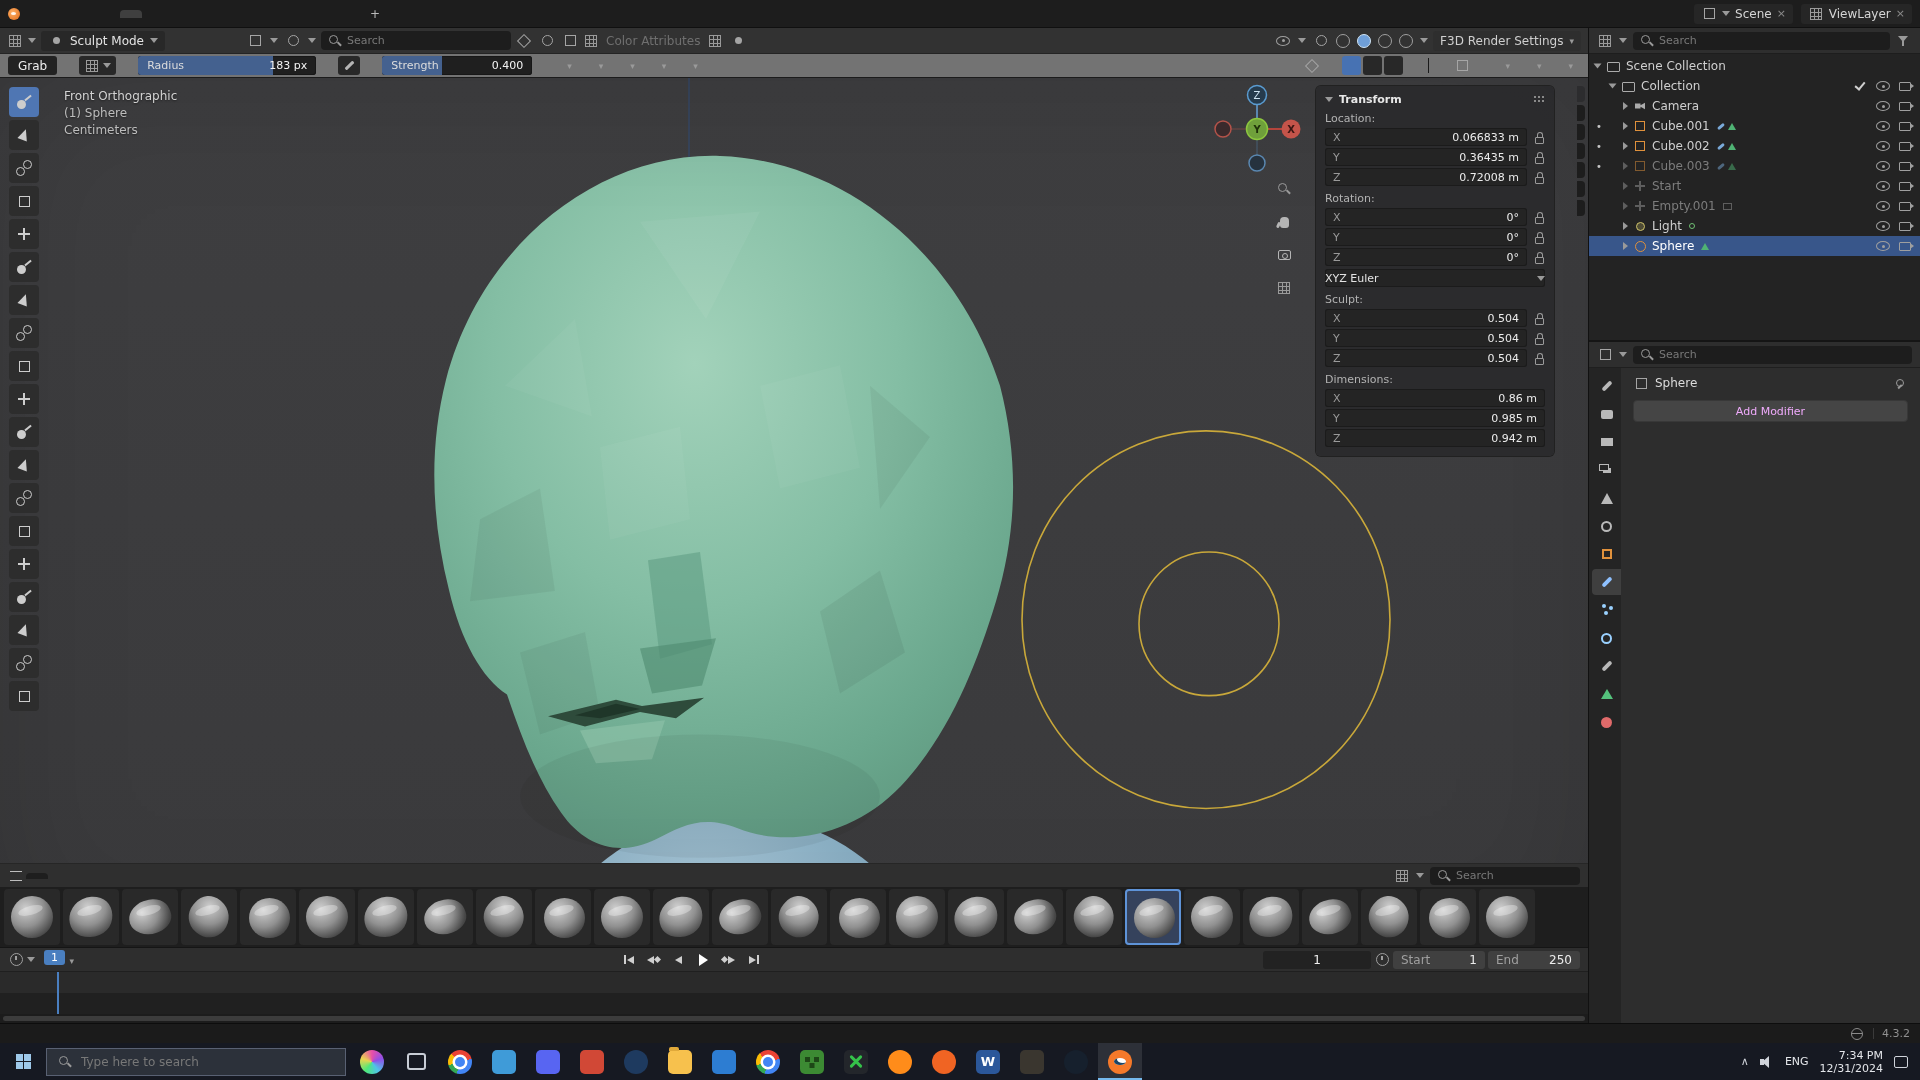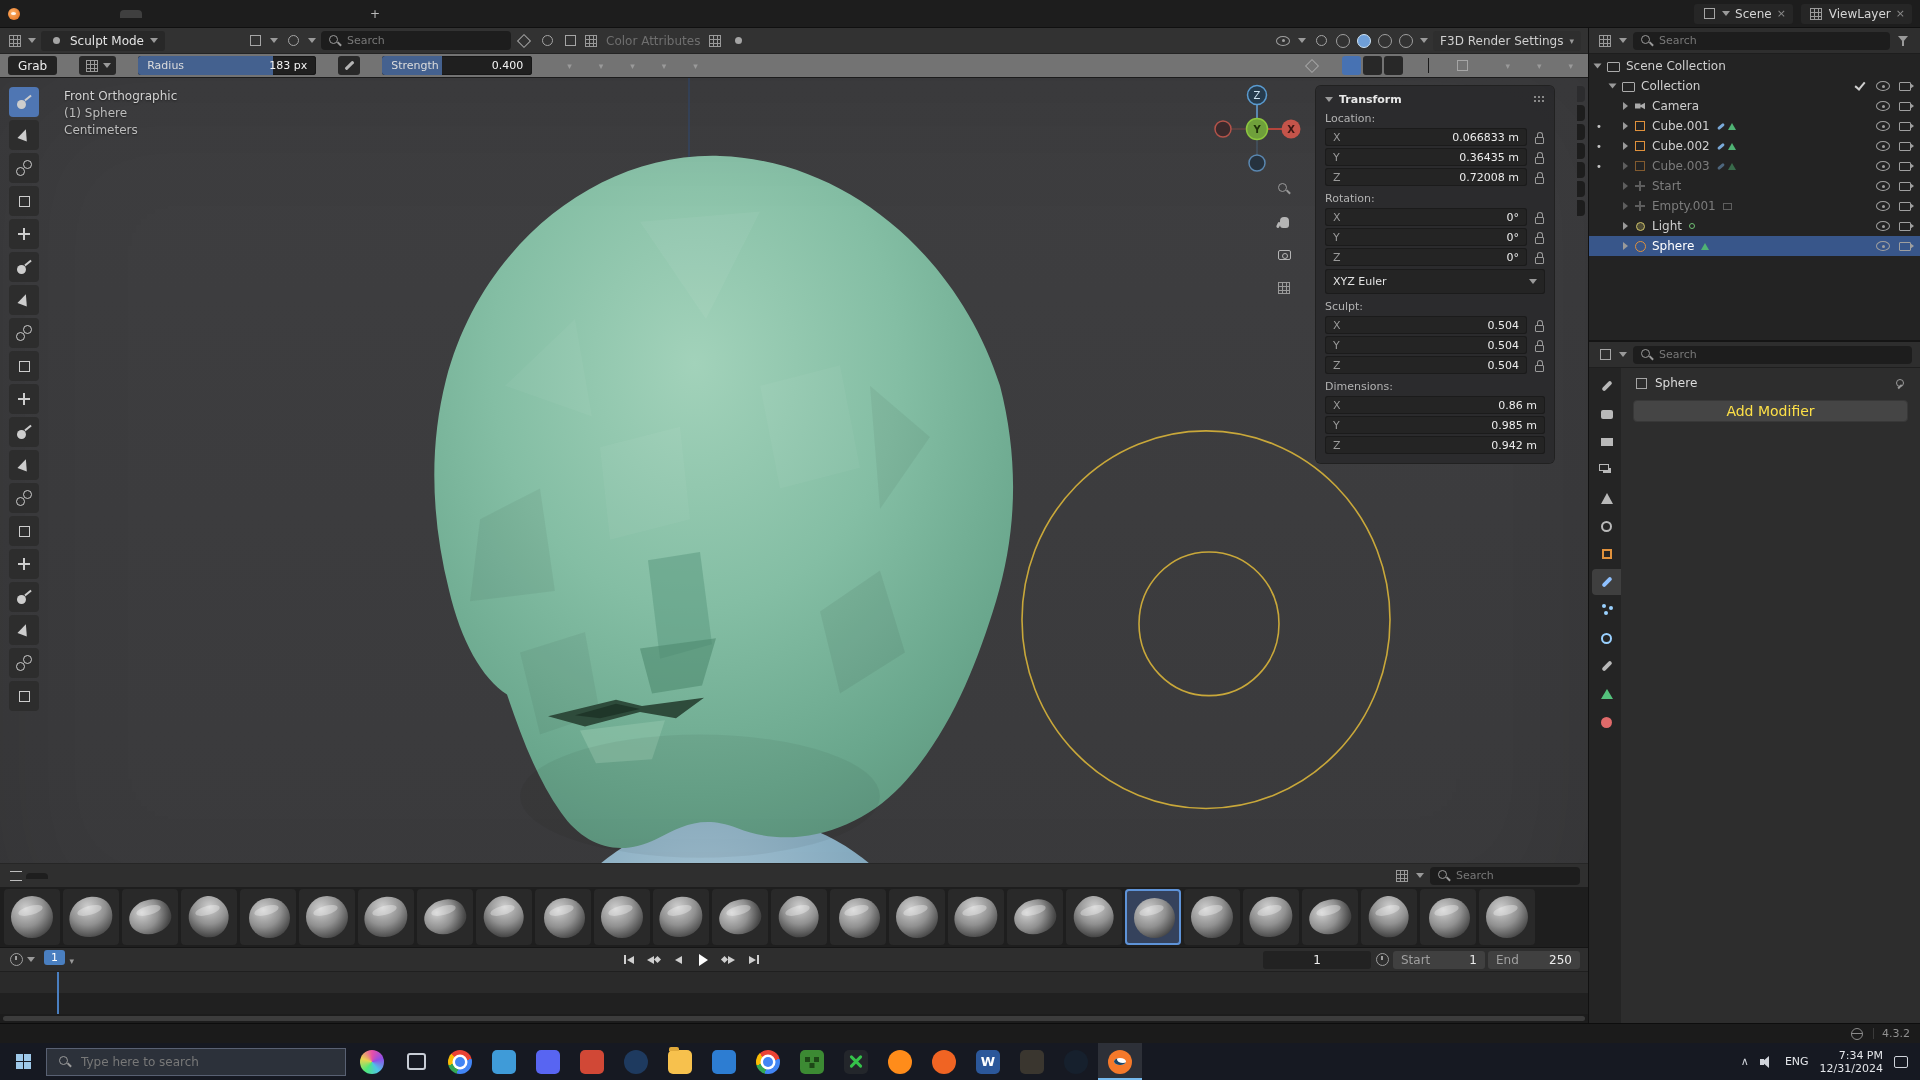--- a/index.html
+++ b/index.html
@@ -129,21 +129,21 @@
 .np-title{color:#e8e8e8;font-weight:bold}
 .np-grip{width:12px;height:9px;background-image:radial-gradient(#8a8a8a 1px,transparent 1.2px);background-size:4px 4px;margin-left:auto}
 .np-label{color:#b2b2b2;margin:6px 0 3px}
 .np-row{display:flex;align-items:center;gap:6px;margin-bottom:2px}
 .np-field{flex:1;height:18px;background:#242424;border-radius:3px;display:flex;align-items:center;padding:0 8px;box-shadow:inset 0 0 0 1px #1b1b1b}
 .np-field .axis{color:#9a9a9a;width:14px}
 .np-field .val{margin-left:auto;color:#ececec}
 .lock{width:12px;height:15px;position:relative;flex:none}
 .lock::before{content:"";position:absolute;left:2px;top:7px;width:7px;height:5px;border:1.2px solid #9a9a9a;border-radius:1px}
 .lock::after{content:"";position:absolute;left:4px;top:2px;width:4px;height:5px;border:1.2px solid #9a9a9a;border-bottom:none;border-radius:3px 3px 0 0}
-.np-dd{height:25px;background:#242424;border-radius:3px;display:flex;align-items:center;padding:0 8px;margin:3px 0;color:#e3e3e3;box-shadow:inset 0 0 0 1px #1b1b1b}
+.np-dd{height:18px;background:#242424;border-radius:3px;display:flex;align-items:center;padding:0 0;margin:3px 0;color:#e3e3e3;box-shadow:inset 0 0 0 1px #1b1b1b}
 .np-dd .caret-down{margin-left:auto}
 .npanel-tabs{position:absolute;top:8px;right:3px;display:flex;flex-direction:column;gap:3px}
 .np-tab{writing-mode:vertical-rl;background:#1d1d1d;color:#9c9c9c;padding:8px 4px;border-radius:0 4px 4px 0;font-size:11px;white-space:nowrap}
 .np-tab.active{background:#2c2c2e;color:#ededed}
 
 
 .shelf{position:absolute;left:0;right:0;bottom:0}
 .shelf-tabs{height:24px;background:#2f2f2f;display:flex;align-items:center;gap:2px;padding:0 8px;border-top:1px solid #262626}
 .sh-tab{padding:3px 11px;border-radius:4px 4px 0 0;color:#bdbdbd}
 .sh-tab.active{background:#1e1e1e;color:#efefef}
@@ -230,21 +230,21 @@
 .sh-tri .pr-glyph{width:0;height:0;border-left:6px solid transparent;border-right:6px solid transparent;border-bottom:10px solid var(--c,#b9b9b9)}
 .sh-ball .pr-glyph{width:11px;height:11px;border-radius:50%;background:var(--c,#b9b9b9)}
 .sh-dots .pr-glyph{width:4px;height:4px;border-radius:50%;background:var(--c,#b9b9b9);box-shadow:7px 2px 0 var(--c,#b9b9b9),2px 7px 0 var(--c,#b9b9b9);margin:-4px 6px 4px 0}
 .sh-cam .pr-glyph{width:12px;height:9px;border-radius:2px;background:var(--c,#b9b9b9)}
 .sh-printer .pr-glyph{width:12px;height:8px;background:var(--c,#b9b9b9)}
 .sh-layers .pr-glyph{width:10px;height:7px;border:1.5px solid var(--c,#b9b9b9);box-shadow:3px 3px 0 -1px var(--c,#b9b9b9);margin:-3px 3px 3px -3px}
 .sh-cone .pr-glyph{width:0;height:0;border-left:6px solid transparent;border-right:6px solid transparent;border-bottom:11px solid var(--c,#b9b9b9)}
 .pr-main{flex:1;padding:7px 12px;display:flex;flex-direction:column;gap:9px}
 .pr-crumb{display:flex;align-items:center;gap:6px;color:#dcdcdc}
 .pr-crumb .i-pin{margin-left:auto}
-.add-modifier{height:22px;background:#454545;border:1px solid #383838;border-radius:4px;color:#fde047;font:inherit;font-size:14px;width:100%}
+.add-modifier{height:22px;background:#454545;border:1px solid #383838;border-radius:4px;color:#f0abfc;font:inherit;font-size:11px;width:100%}
 
 
 .statusbar{height:20px;background:#1b1b1b;border-top:1px solid #0d0d0d;display:flex;align-items:center;justify-content:flex-end;padding:0 10px;gap:8px;flex:none;font-size:11px;color:#909090}
 .sb-sep{width:1px;height:11px;background:#3a3a3a}
 
 
 .taskbar{height:37px;background:#161922;display:flex;align-items:center;flex:none}
 .tb-start{width:46px;height:100%;display:flex;align-items:center;justify-content:center}
 .win-logo{width:15px;height:15px;display:grid;grid-template-columns:7px 7px;grid-template-rows:7px 7px;gap:1px}
 .win-logo span{background:#9ec9ea}

